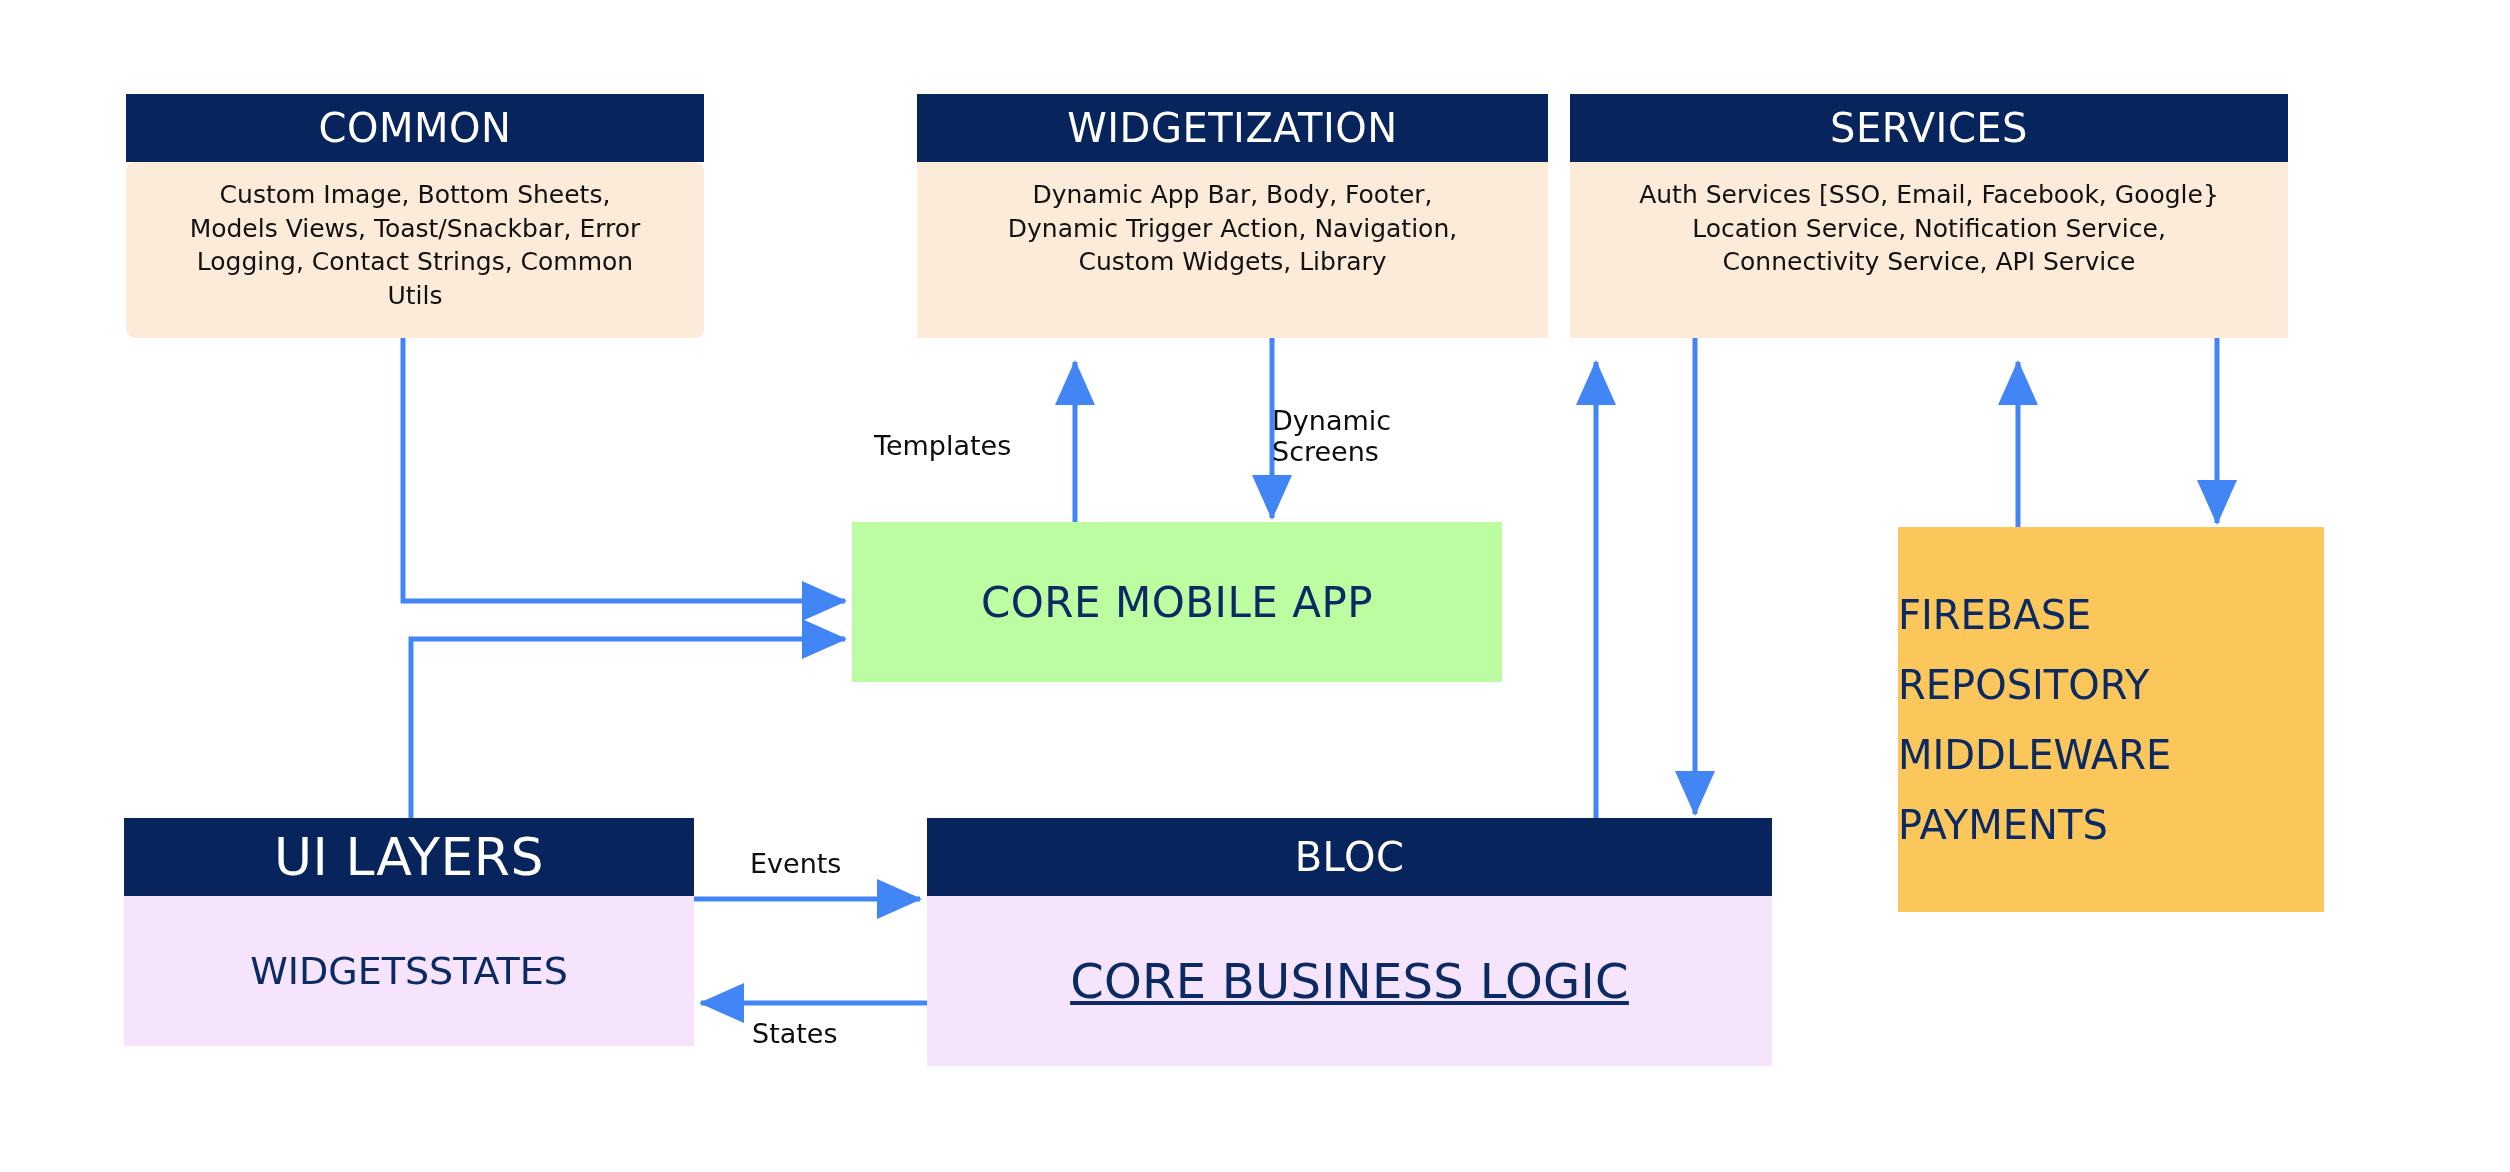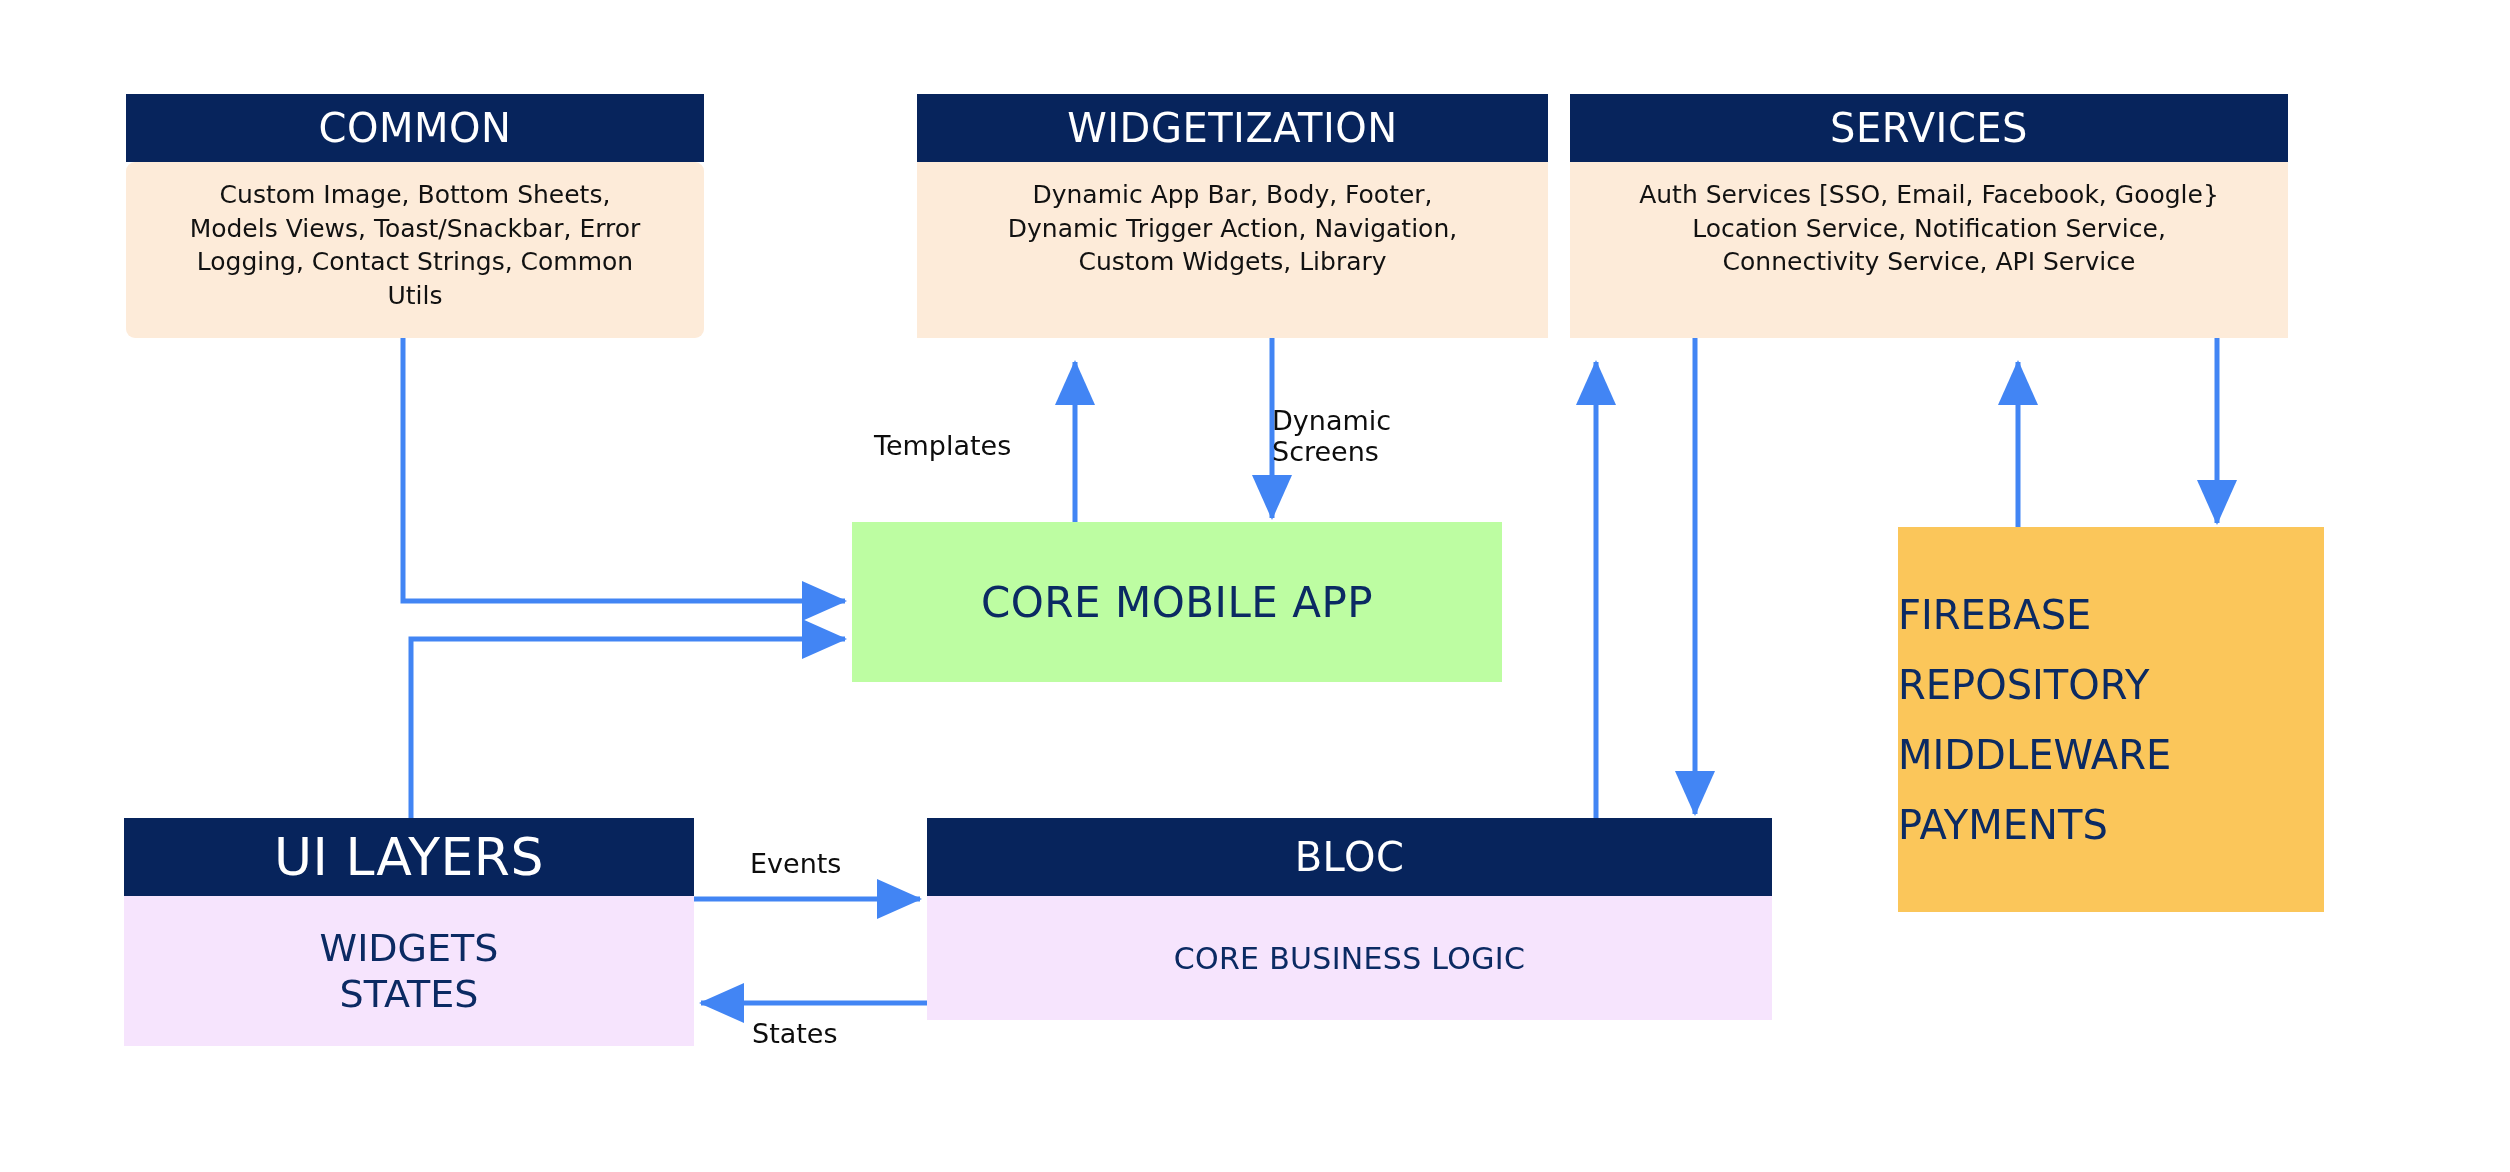--- a/index.html
+++ b/index.html
@@ -80,45 +80,46 @@
     left: 124px;
     top: 818px;
     width: 570px;
   }
   #ui-layers .panel-header { height: 78px; font-size: 52px; }
   #ui-layers .layer-body {
     background: #F6E4FD;
     color: #0B2A63;
     height: 150px;
     display: flex;
-    flex-direction: column;
+    flex-direction: row;
     align-items: center;
     justify-content: center;
     font-size: 38px;
     line-height: 1.22;
     box-sizing: border-box;
   }
 
   
   #bloc {
     left: 927px;
     top: 818px;
     width: 845px;
   }
   #bloc .panel-header { height: 78px; font-size: 40px; }
   #bloc .bloc-body {
     background: #F6E4FD;
     color: #0B2A63;
-    height: 124px;
-    display: flex;
-    align-items: center;
-    justify-content: center;
-    font-size: 30px;
+    height: 170px;
+    display: flex;
+    align-items: center;
+    justify-content: center;
+    font-size: 48px;
     letter-spacing: 0.3px;
     box-sizing: border-box;
+    text-decoration: underline;
   }
 
   
   #firebase {
     left: 1898px;
     top: 527px;
     width: 426px;
     height: 385px;
     background: #FBC65A;
     color: #0B2A63;

